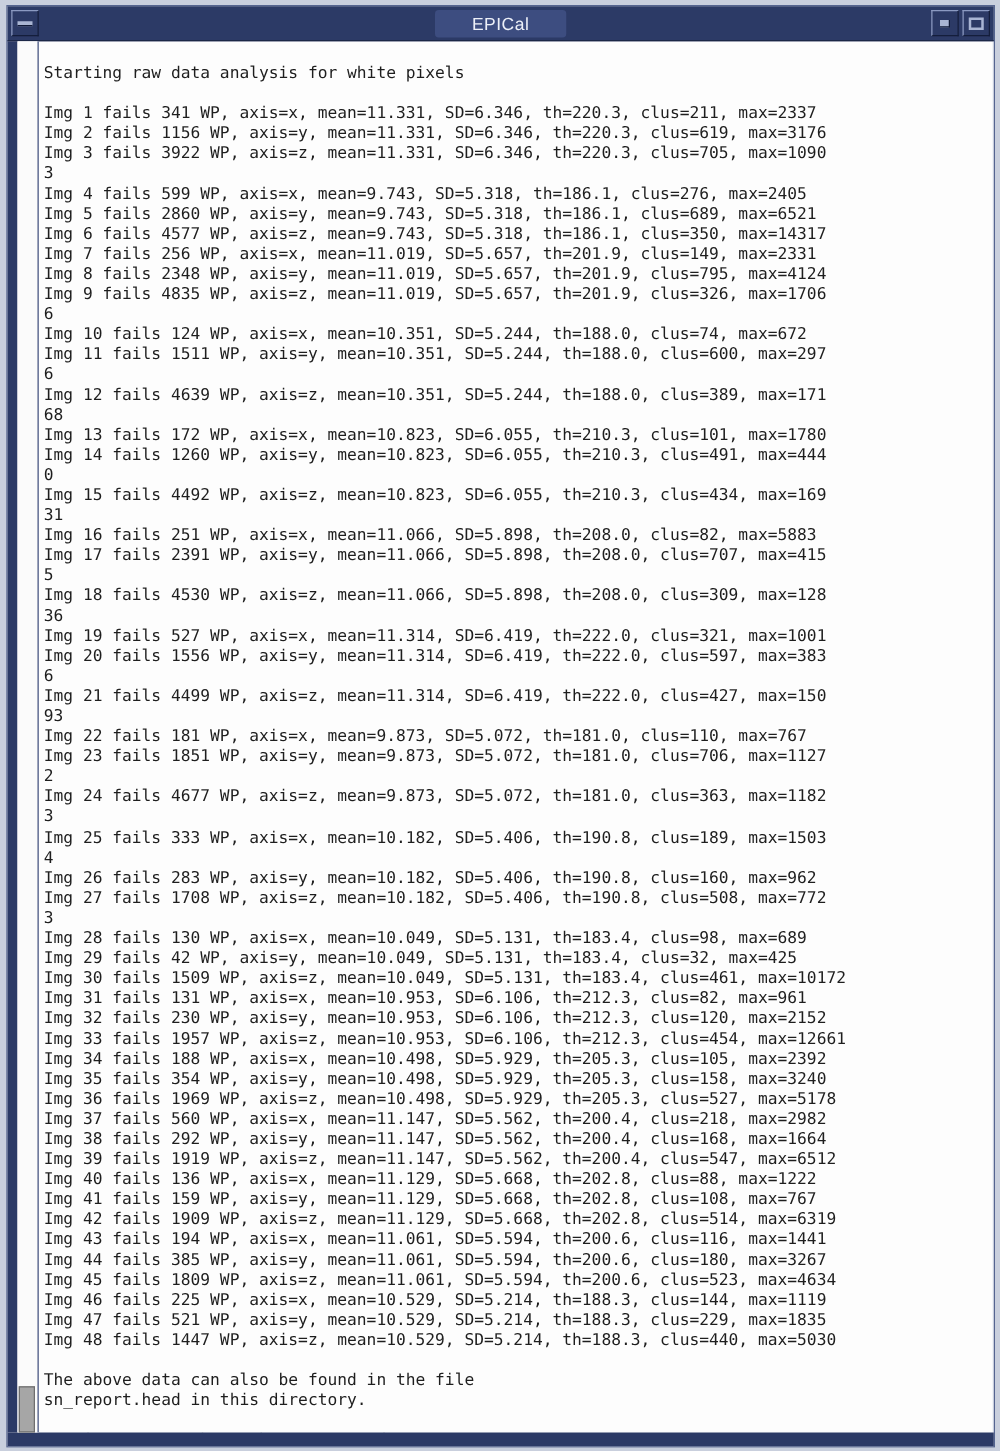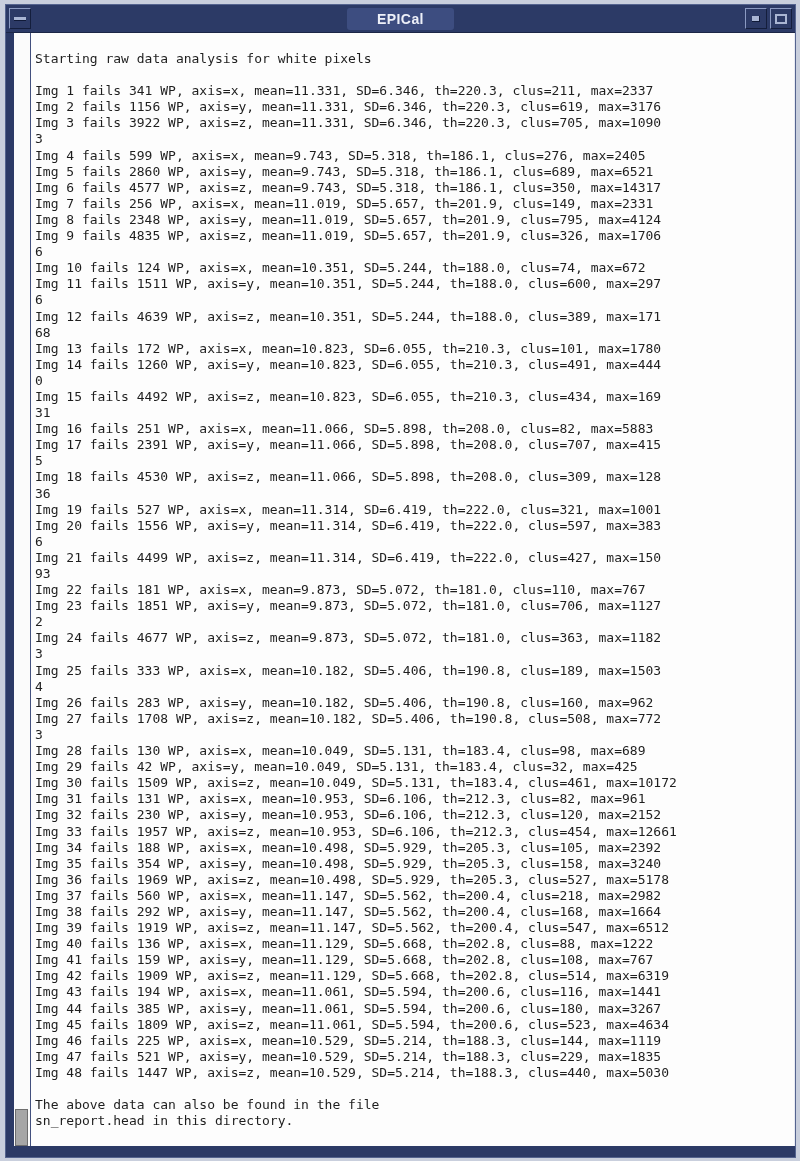--- a/index.html
+++ b/index.html
@@ -28,21 +28,21 @@
     display:flex; align-items:center; justify-content:center;
   }
   .tb-menu { margin-left:3px; }
   .icon-dash { width:12px; height:3px; background:#a9b5d3; border-bottom:1px solid #101a38; }
   .tb-title-wrap {
     position:absolute; left:0; right:0; top:0; bottom:0;
     display:flex; align-items:center; justify-content:center; pointer-events:none;
   }
   .tb-title {
     background: var(--titlebar_highlight, #3d4d80);
-    color:#edf0f8; font-weight:bold; font-size:14px; line-height:18px;
+    color:#edf0f8; font-weight:normal; font-size:14px; line-height:18px;
     padding:2px 30px; border-radius:3px; letter-spacing:0.4px;
   }
   .tb-right { margin-left:auto; display:flex; gap:3px; margin-right:3px; }
   .icon-min { width:7px; height:5px; background:#a9b5d3; border:1px solid #101a38; border-top:none; border-left:none; }
   .icon-max { width:12px; height:10px; border:2px solid #a9b5d3; box-sizing:border-box; }
   .main { flex:1 1 auto; display:flex; min-height:0; }
   .border-strip-left { flex:0 0 8px; background: var(--titlebar, #2c3a66); }
   .scrollbar {
     flex:0 0 16px; position:relative; background:#fbfbfb;
     border-right:1px solid #42507e;

